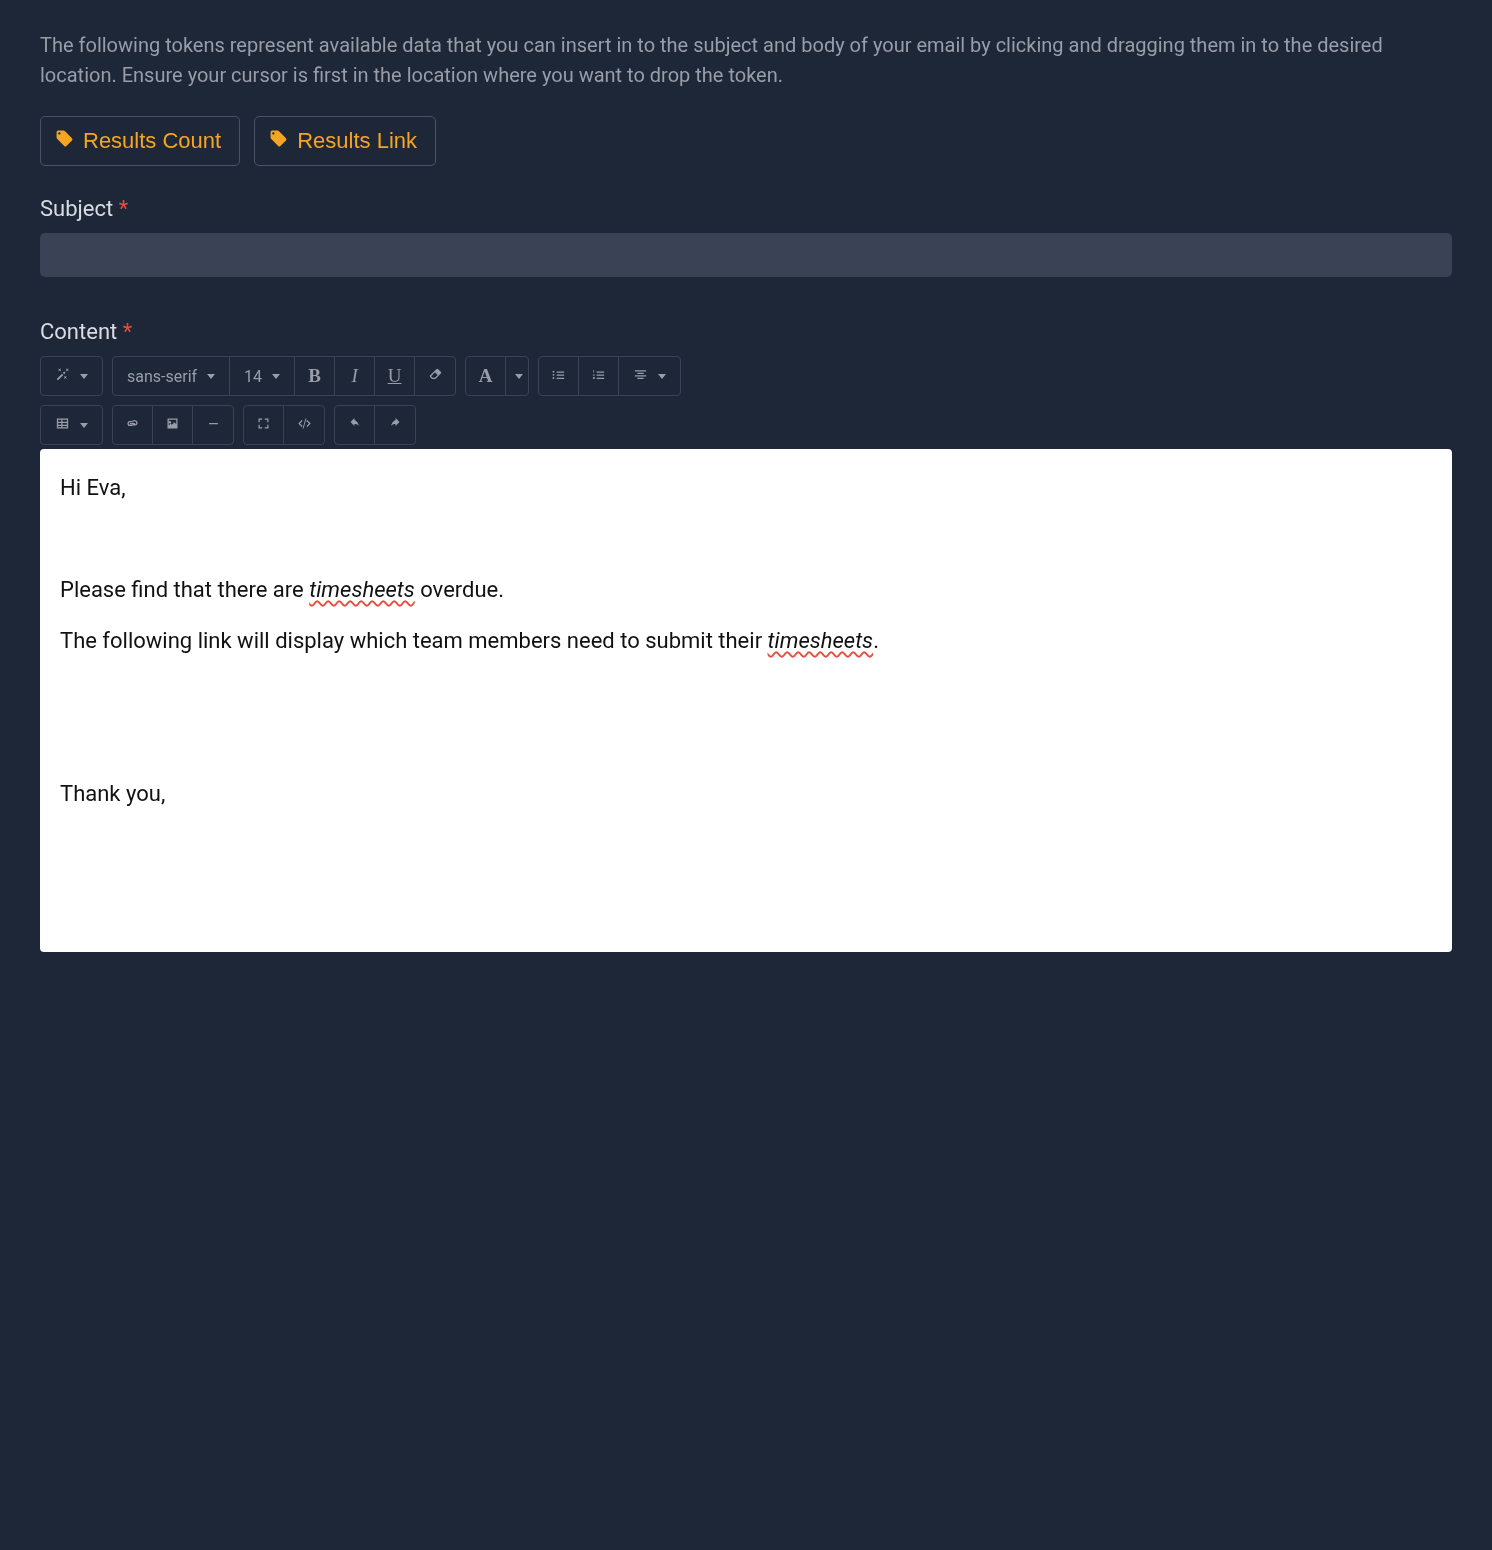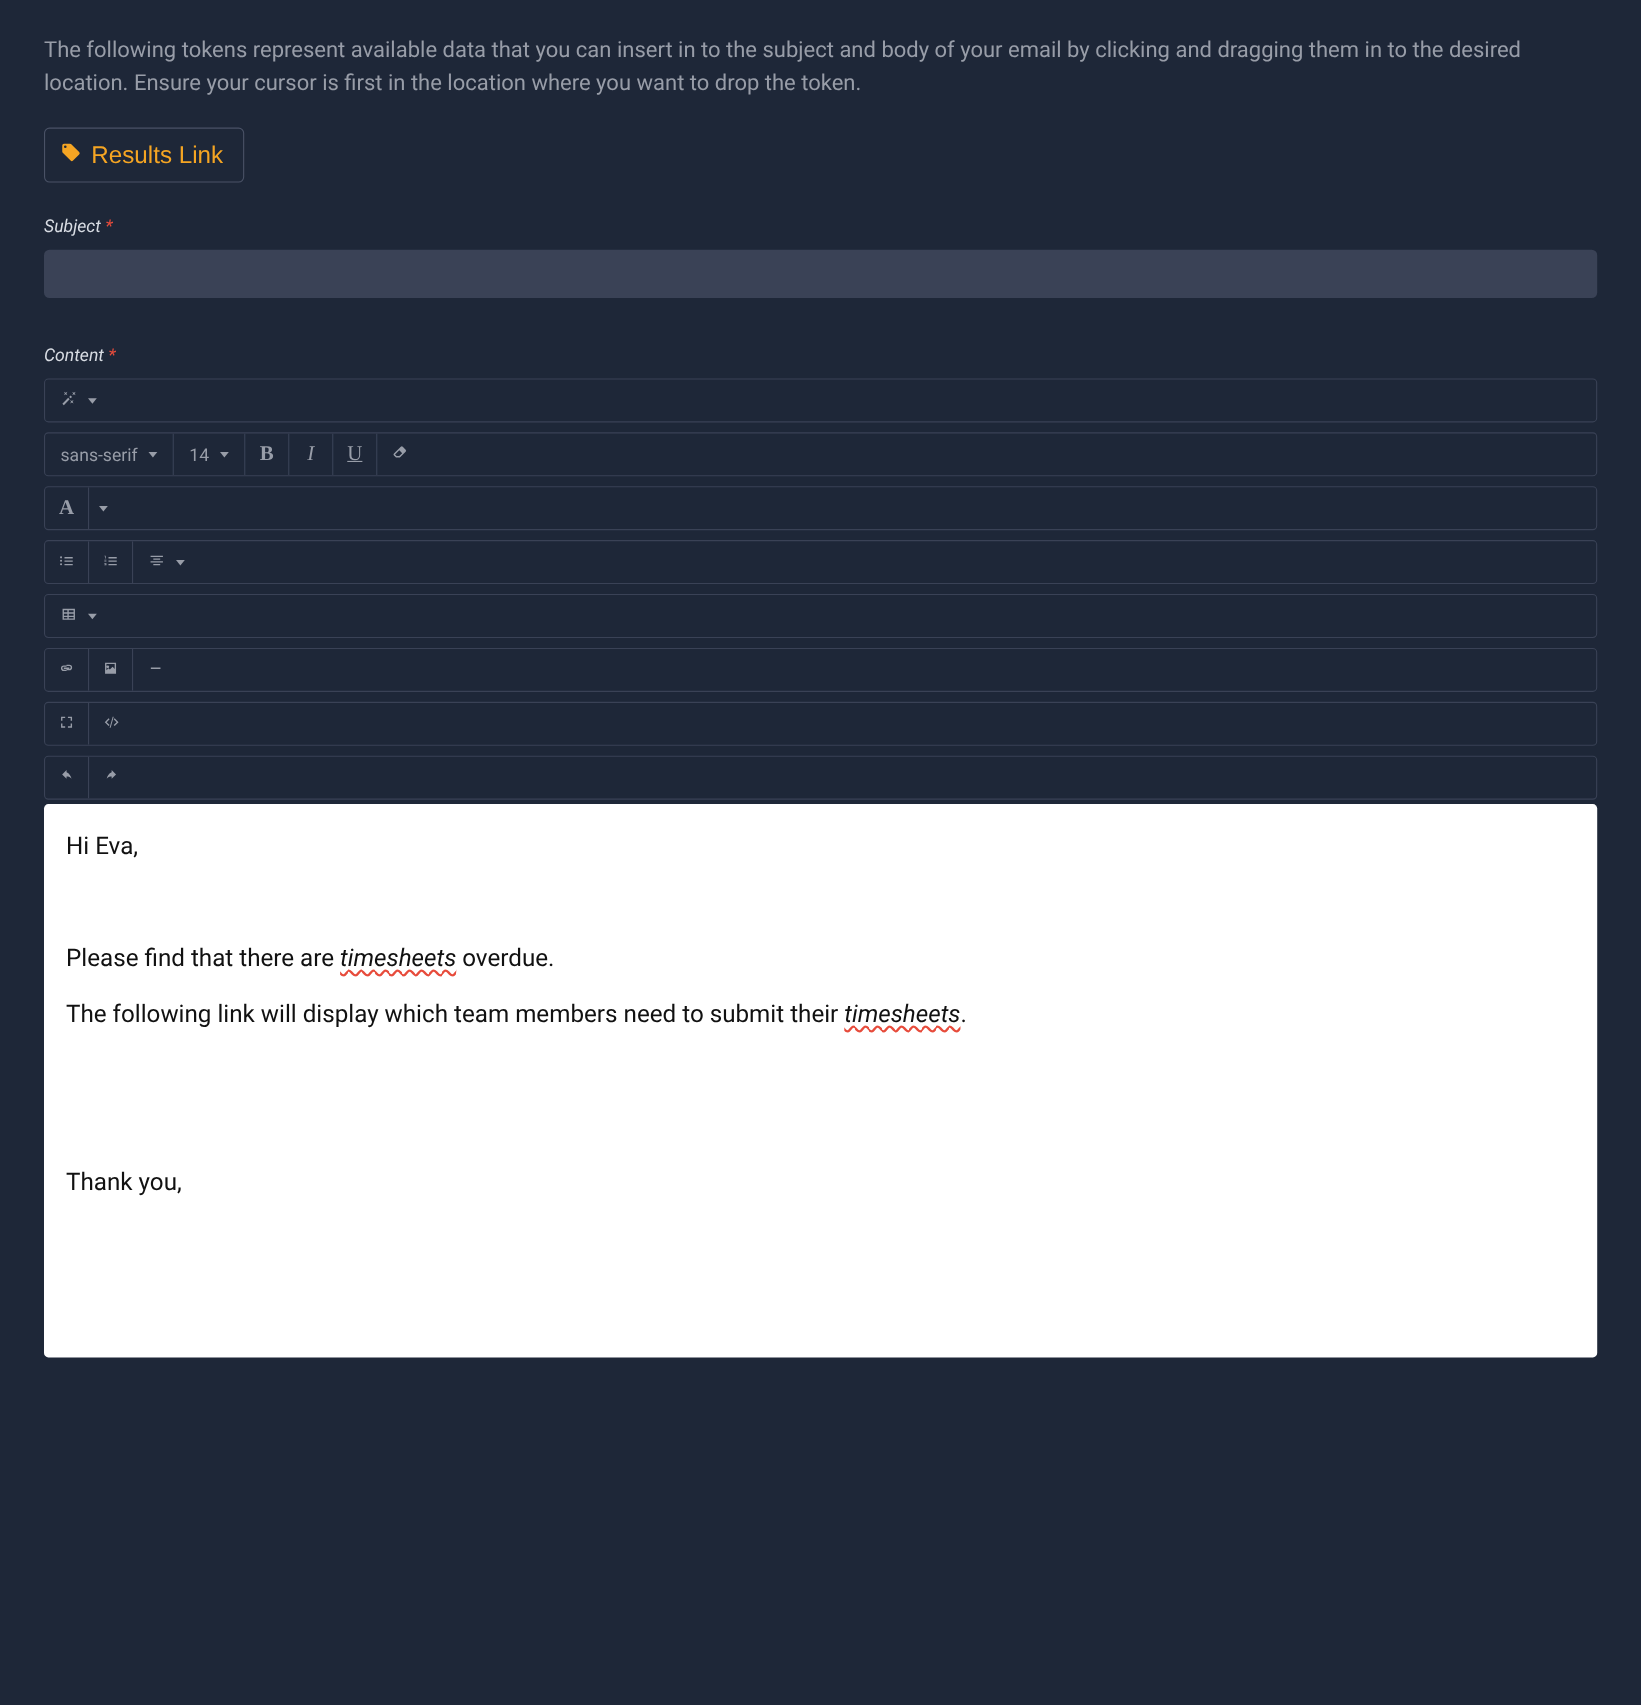--- a/index.html
+++ b/index.html
@@ -31,42 +31,40 @@
       color: #f5a523;
       padding: 11px 18px 11px 14px;
       border-radius: 5px;
       font-size: 22px;
       font-weight: 500;
       cursor: pointer;
     }
     .token-btn svg { width: 19px; height: 19px; fill: #f5a523; }
     .field-label {
       color: #d8dce3;
-      font-size: 16px;
+      font-size: 22px;
       margin-bottom: 12px;
-      font-style: italic;
     }
     .required { color: #e74c3c; }
     .subject-input {
       width: 100%;
       background: #3a4256;
       border: none;
       border-radius: 5px;
       height: 44px;
       padding: 0 14px;
       color: #e8eaf0;
       font-size: 18px;
       margin-bottom: 42px;
     }
     .toolbar {
       display: flex;
       flex-wrap: wrap;
       gap: 9px;
       margin-bottom: 0;
-      flex-direction: column;
     }
     .tb-group {
       display: flex;
       border: 1px solid #3a4256;
       border-radius: 4px;
       overflow: hidden;
       background: #1e2738;
     }
     .tb-btn {
       display: flex;
@@ -126,20 +124,28 @@
 
 <p class="description">The following tokens represent available data that you can insert in to the subject and body of your email by clicking and dragging them in to the desired location. Ensure your cursor is first in the location where you want to drop the token.</p>
 
 <div class="token-row">
   <button class="token-btn">
     <span>
       <svg viewBox="0 0 24 24">
           <path d="M21.41 11.58l-9-9A2 2 0 0 0 11 2H4a2 2 0 0 0-2 2v7a2 2 0 0 0 .59 1.42l9 9a2 2 0 0 0 2.83 0l7-7a2 2 0 0 0 0-2.84zM5.5 7A1.5 1.5 0 1 1 7 5.5 1.5 1.5 0 0 1 5.5 7z"></path>
         </svg>
     </span>
+    <span>Results Count</span>
+  </button>
+  <button class="token-btn">
+    <span>
+      <svg viewBox="0 0 24 24">
+          <path d="M21.41 11.58l-9-9A2 2 0 0 0 11 2H4a2 2 0 0 0-2 2v7a2 2 0 0 0 .59 1.42l9 9a2 2 0 0 0 2.83 0l7-7a2 2 0 0 0 0-2.84zM5.5 7A1.5 1.5 0 1 1 7 5.5 1.5 1.5 0 0 1 5.5 7z"></path>
+        </svg>
+    </span>
     <span>Results Link</span>
   </button>
 </div>
 
 <div class="field-label">
   <span>Subject</span>
   <span class="required">*</span>
 </div>
 <input type="text" class="subject-input" value="" style="">
 

